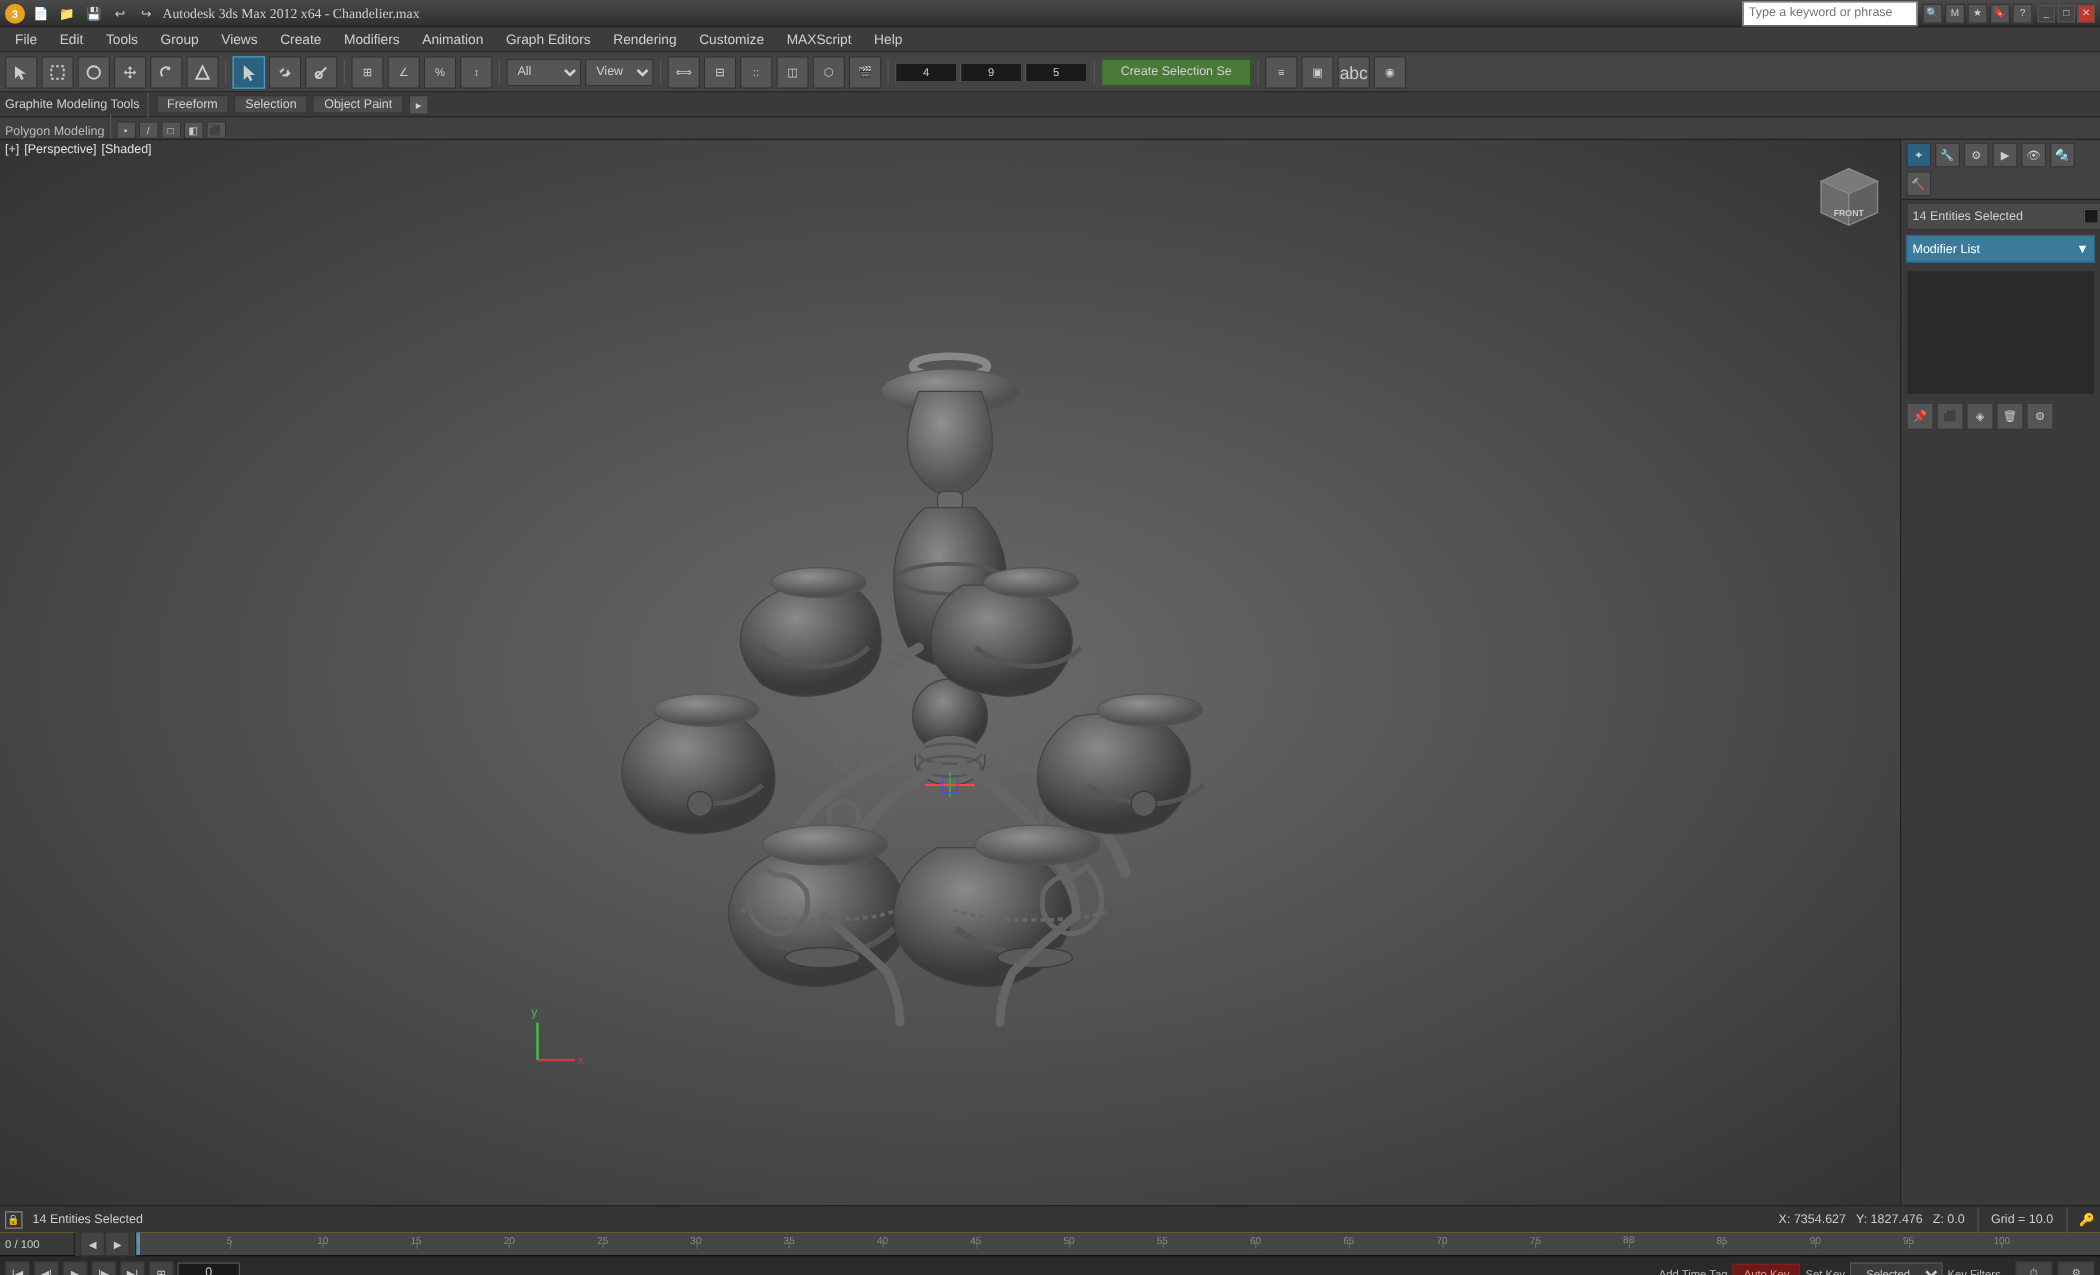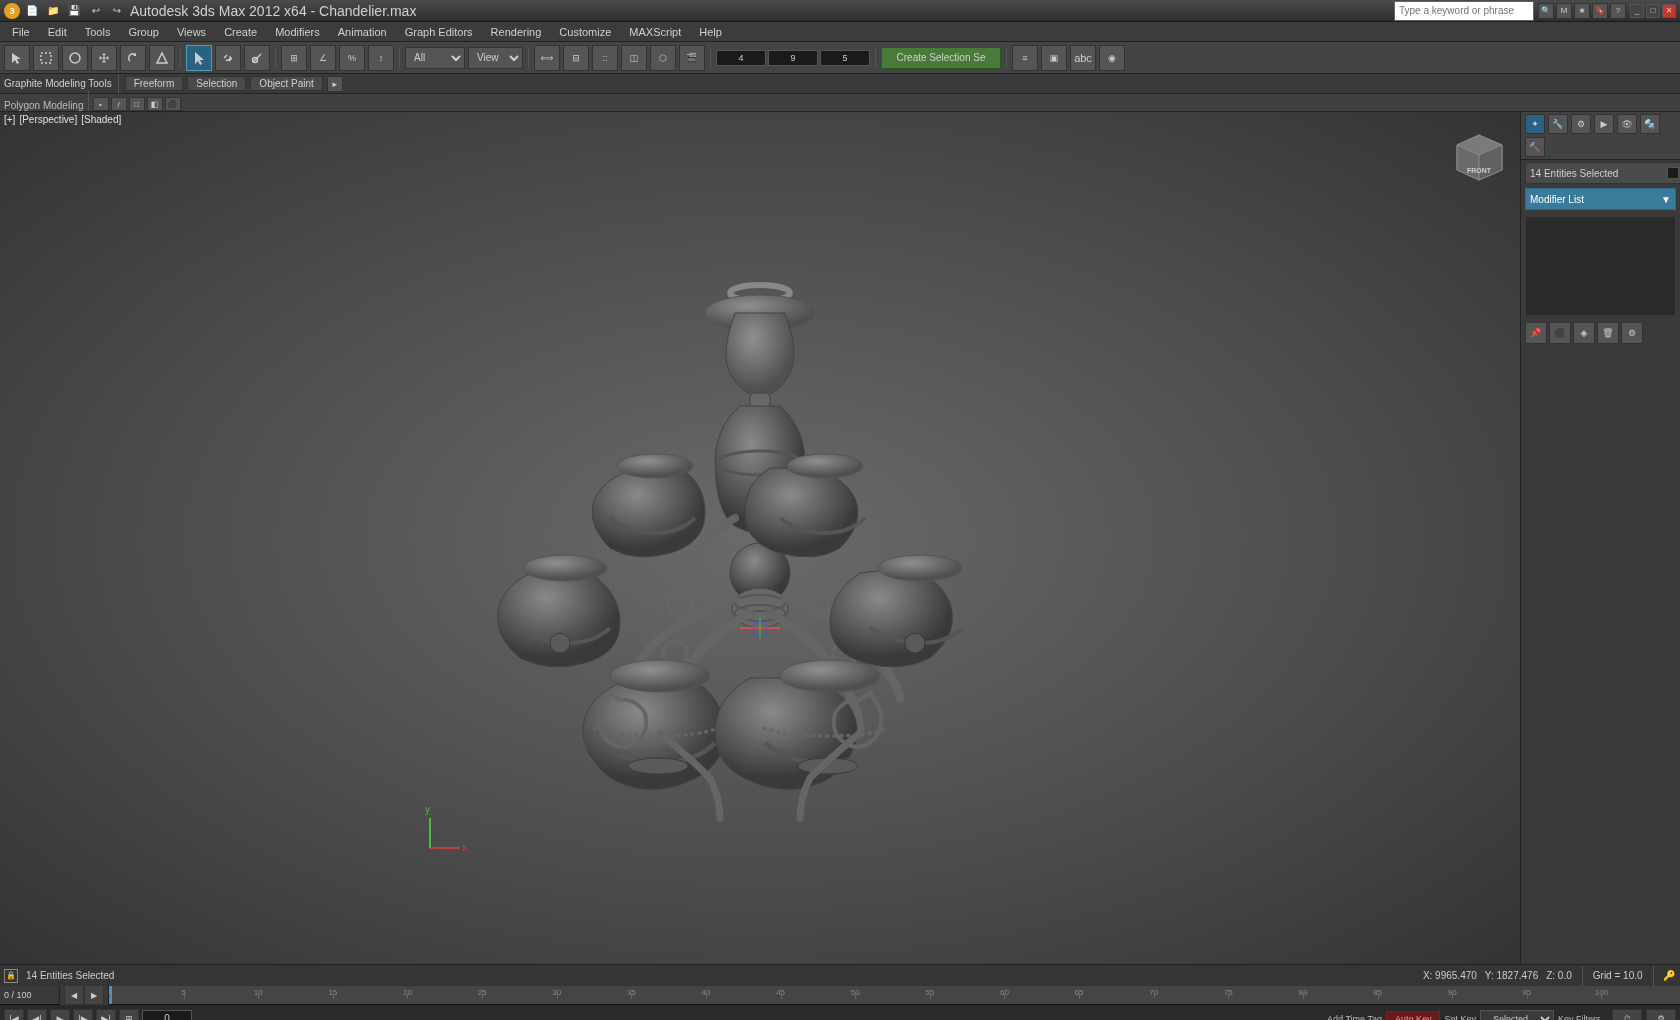--- a/index.html
+++ b/index.html
@@ -36,22 +36,23 @@
       background: #e8a020;
       border-radius: 50%;
       display: flex;
       align-items: center;
       justify-content: center;
       font-size: 9px;
       color: #fff;
       font-weight: bold;
     }
     #title-bar .title-text {
-      font-size: 14px;
+      font-size: 11px;
       color: #d0d0d0;
+      font-family: Liberation Serif, serif;
     }
     #title-bar .win-controls {
       display: flex;
       gap: 2px;
     }
     #title-bar .win-btn {
       width: 14px;
       height: 14px;
       border: 1px solid #555;
       background: #444;
@@ -635,21 +636,21 @@
     <div class="anim-frame-display" style="width:30px;font-size:9px;">4</div>
     <div class="anim-frame-display" style="width:30px;font-size:9px;">9</div>
     <div class="anim-frame-display" style="width:30px;font-size:9px;">5</div>
   </div>
   <div class="toolbar-separator"></div>
   <button class="toolbar-create-sel">Create Selection Se</button>
   <div class="toolbar-separator"></div>
 
   <div class="toolbar-btn" style="font-size:9px;">≡</div>
   <div class="toolbar-btn" style="font-size:9px;">▣</div>
-  <div class="toolbar-btn" style="font-size:11px;">abc</div>
+  <div class="toolbar-btn" style="font-size:14px;">abc</div>
   <div class="toolbar-btn" style="font-size:9px;">◉</div>
 </div>
 
 <div id="graphite-bar">
   <span class="graphite-label">Graphite Modeling Tools</span>
   <div class="toolbar-separator"></div>
   <button class="graphite-btn">Freeform</button>
   <button class="graphite-btn">Selection</button>
   <button class="graphite-btn">Object Paint</button>
   <div class="graphite-small-btn">▸</div>
@@ -829,21 +830,21 @@
       <div class="mod-tool-btn">🗑</div>
       <div class="mod-tool-btn">⚙</div>
     </div>
   </div>
 </div>
 
 <div id="status-bar">
   <div class="lock-icon">🔒</div>
   <span>14 Entities Selected</span>
   <span class="spacer"></span>
-  <span class="status-coord">X: 9965.470</span>
+  <span class="status-coord">X: 7354.627</span>
   <span class="status-coord">Y: 1827.476</span>
   <span class="status-coord">Z: 0.0</span>
   <div class="toolbar-separator"></div>
   <span class="grid-status">Grid = 10.0</span>
   <div class="toolbar-separator"></div>
   <span>🔑</span>
 </div>
 
 <div id="timeline">
   <div id="timeline-left">

